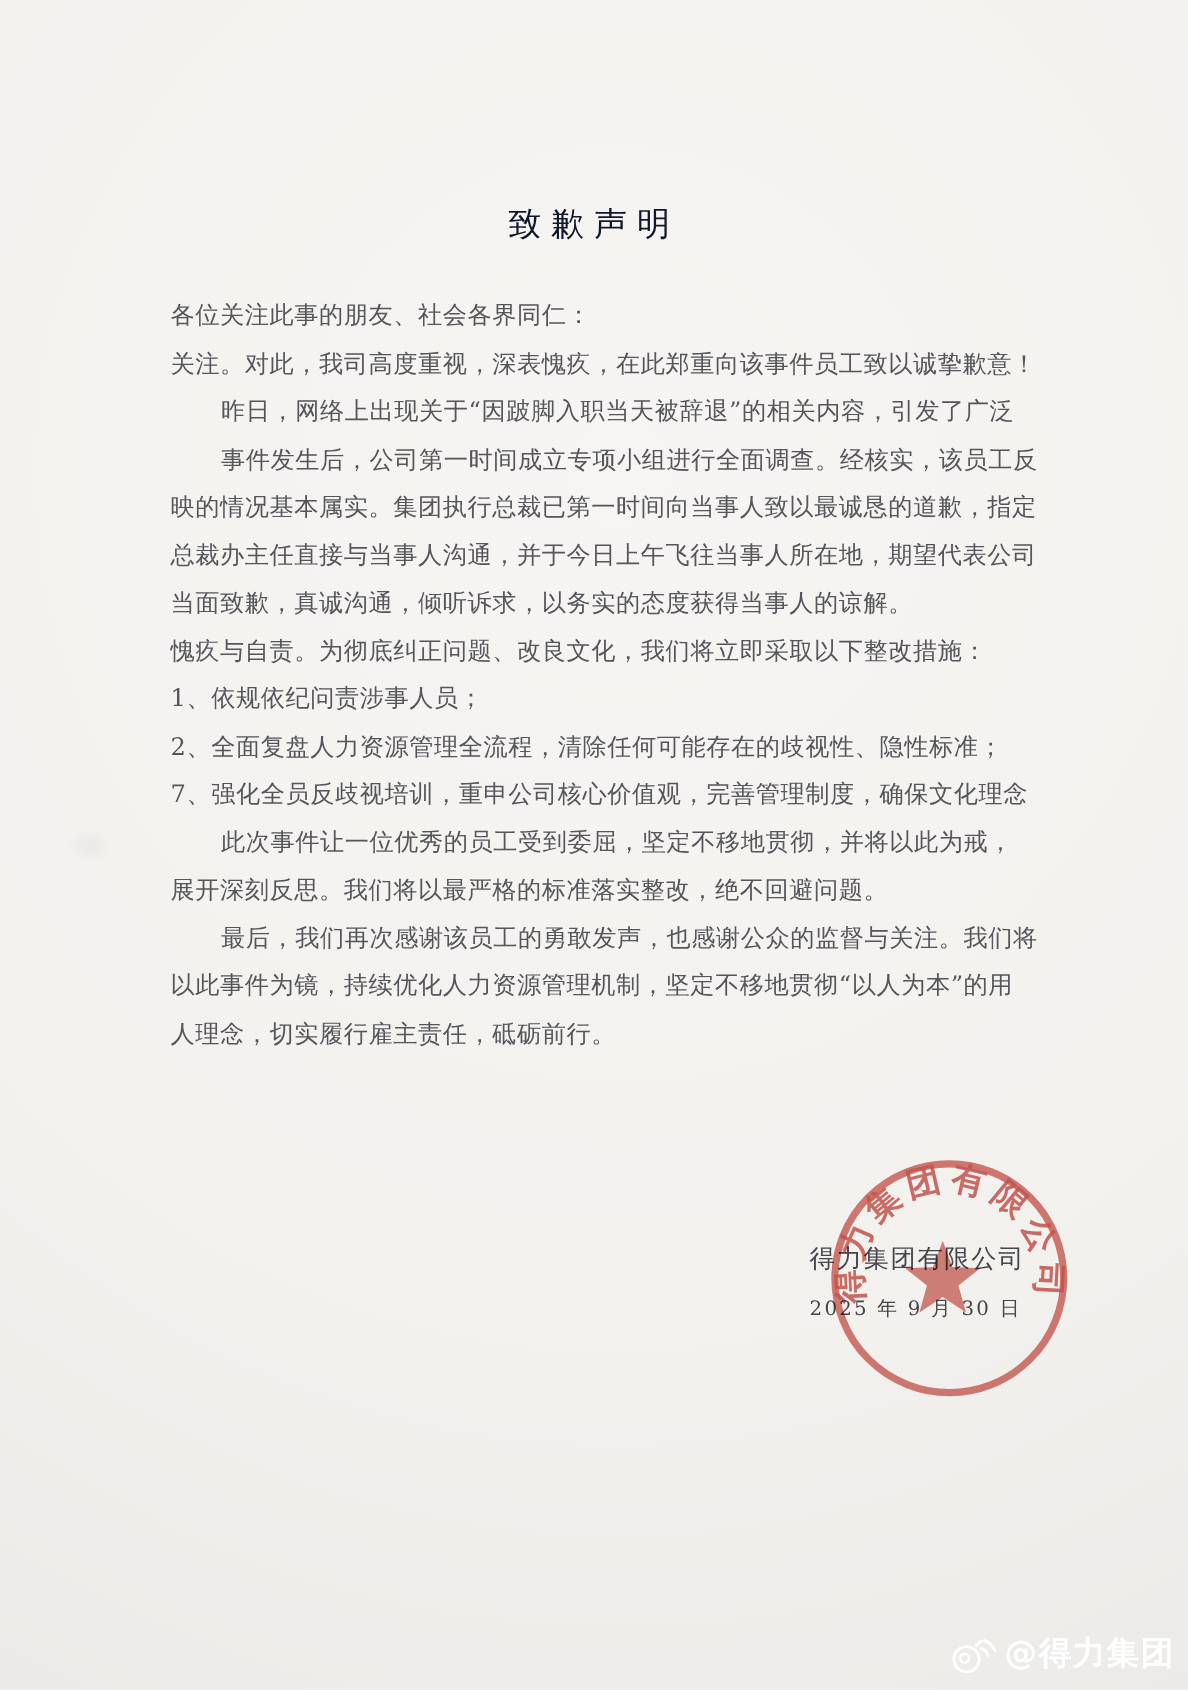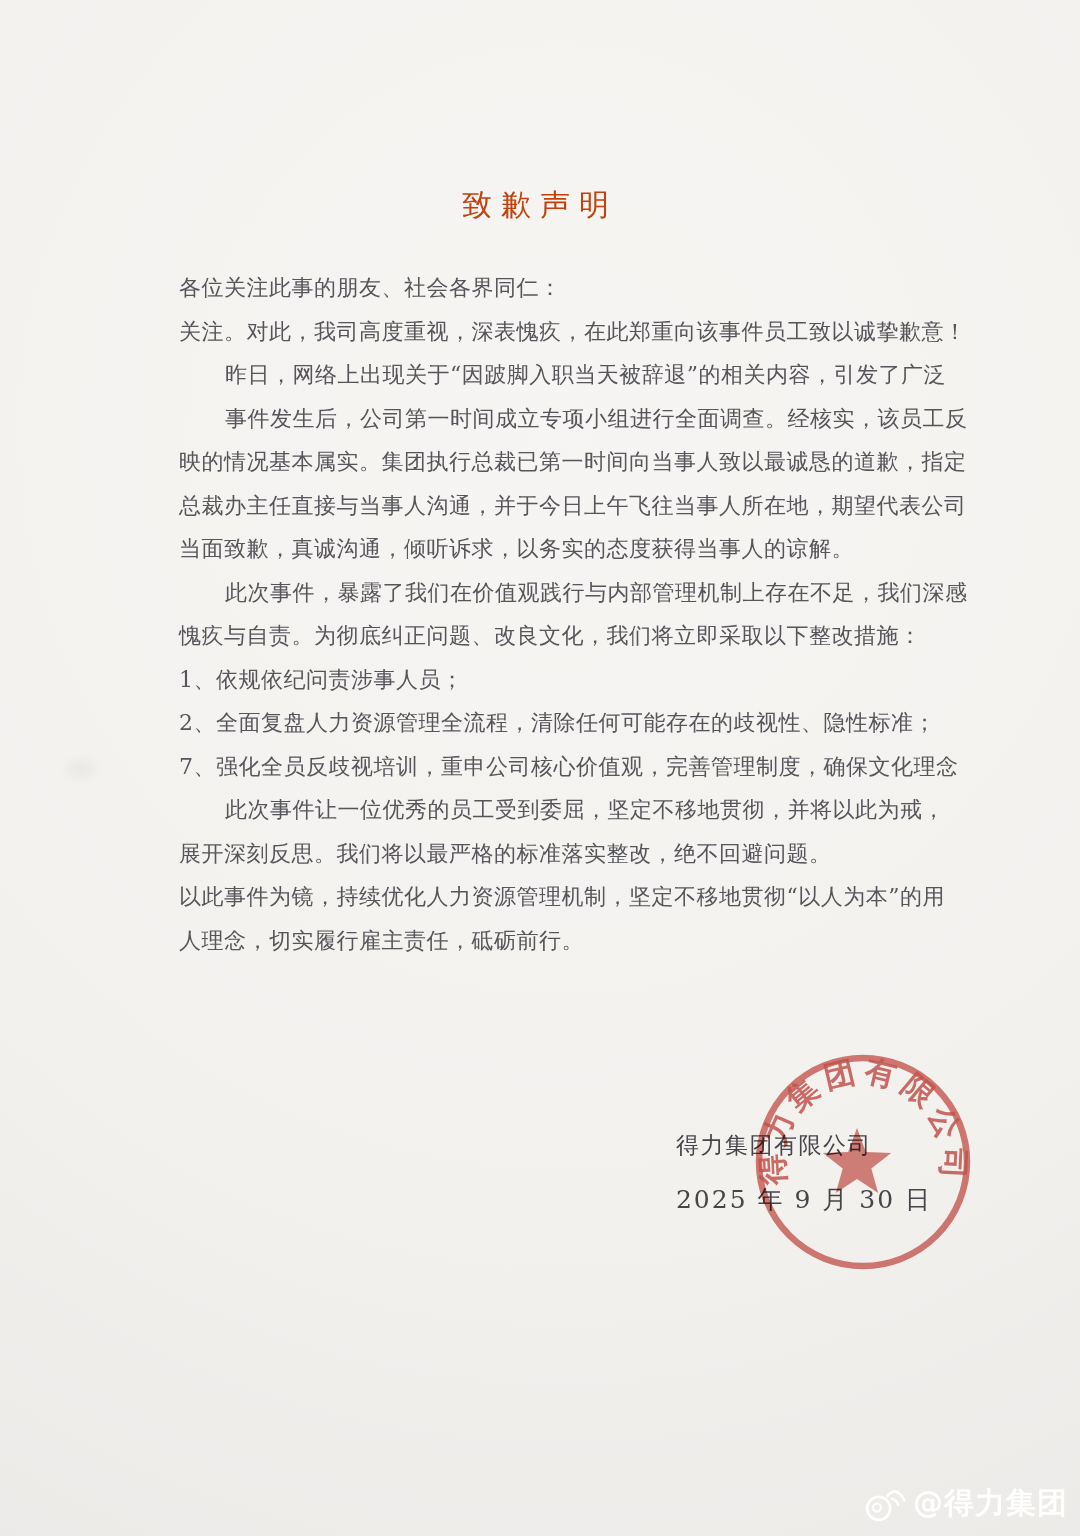--- a/index.html
+++ b/index.html
@@ -11,37 +11,37 @@
   .paper{
     position:absolute;inset:0;
     background:
       radial-gradient(130% 95% at 52% 28%, #f7f5f3 0%, #f3f1ee 55%, #e9e7e5 100%);
   }
   .smudge{position:absolute;border-radius:50%;filter:blur(6px);background:rgba(150,150,150,.12);}
   .smudge.a{left:68px;top:762px;width:26px;height:14px;}
   .doc-title{
     position:absolute;top:186px;left:0;width:1080px;
     text-align:center;font-size:30px;line-height:38px;
-    letter-spacing:9px;color:#c2410c;font-weight:500;
+    letter-spacing:9px;color:#0f172a;font-weight:500;
   }
   .body-text{
     position:absolute;top:266px;left:155px;width:790px;
     color:#55555a;
   }
   .ln{
     height:43.5px;line-height:43.5px;font-size:22px;
-    letter-spacing:0.5px;white-space:nowrap;margin-left:24px;
+    letter-spacing:0.5px;white-space:nowrap;
   }
   .ln.ind{padding-left:46px;}
   .signature{
     position:absolute;right:148px;top:1130px;
     text-align:left;color:#45454a;
   }
   .sig-company{font-size:23px;line-height:30px;letter-spacing:1.5px;}
-  .sig-date{font-size:25px;line-height:30px;letter-spacing:2px;margin-top:25px;}
+  .sig-date{font-size:18px;line-height:30px;letter-spacing:2px;margin-top:15px;}
   .seal{
     position:absolute;left:740px;top:1042px;width:250px;height:246px;
     mix-blend-mode:multiply;opacity:.9;
   }
   .watermark{
     position:absolute;right:12px;bottom:12px;
     display:flex;align-items:center;gap:6px;
     color:rgba(255,255,255,0.93);
   }
   .wm-text{font-size:30px;font-weight:bold;letter-spacing:1px;
@@ -58,27 +58,27 @@
 <div class="doc-title">致歉声明</div>
 
 <div class="body-text">
   <div class="ln">各位关注此事的朋友、社会各界同仁：</div>
   <div class="ln">关注。对此，我司高度重视，深表愧疚，在此郑重向该事件员工致以诚挚歉意！</div>
   <div class="ln ind">昨日，网络上出现关于“因跛脚入职当天被辞退”的相关内容，引发了广泛</div>
   <div class="ln ind">事件发生后，公司第一时间成立专项小组进行全面调查。经核实，该员工反</div>
   <div class="ln">映的情况基本属实。集团执行总裁已第一时间向当事人致以最诚恳的道歉，指定</div>
   <div class="ln">总裁办主任直接与当事人沟通，并于今日上午飞往当事人所在地，期望代表公司</div>
   <div class="ln">当面致歉，真诚沟通，倾听诉求，以务实的态度获得当事人的谅解。</div>
-  <div class="ln ind">此次事件，暴露了我们在价值观践行与内部管理机制上存在不足，我们深感</div>
   <div class="ln">愧疚与自责。为彻底纠正问题、改良文化，我们将立即采取以下整改措施：</div>
   <div class="ln">1、依规依纪问责涉事人员；</div>
   <div class="ln">2、全面复盘人力资源管理全流程，清除任何可能存在的歧视性、隐性标准；</div>
   <div class="ln">7、强化全员反歧视培训，重申公司核心价值观，完善管理制度，确保文化理念</div>
   <div class="ln ind">此次事件让一位优秀的员工受到委屈，坚定不移地贯彻，并将以此为戒，</div>
   <div class="ln">展开深刻反思。我们将以最严格的标准落实整改，绝不回避问题。</div>
+  <div class="ln ind">最后，我们再次感谢该员工的勇敢发声，也感谢公众的监督与关注。我们将</div>
   <div class="ln">以此事件为镜，持续优化人力资源管理机制，坚定不移地贯彻“以人为本”的用</div>
   <div class="ln">人理念，切实履行雇主责任，砥砺前行。</div>
 </div>
 
 <div class="signature">
   <div class="sig-company">得力集团有限公司</div>
   <div class="sig-date">2025 年 9 月 30 日</div>
 </div>
 
 <svg class="seal" viewBox="0 0 250 246" xmlns="http://www.w3.org/2000/svg">

